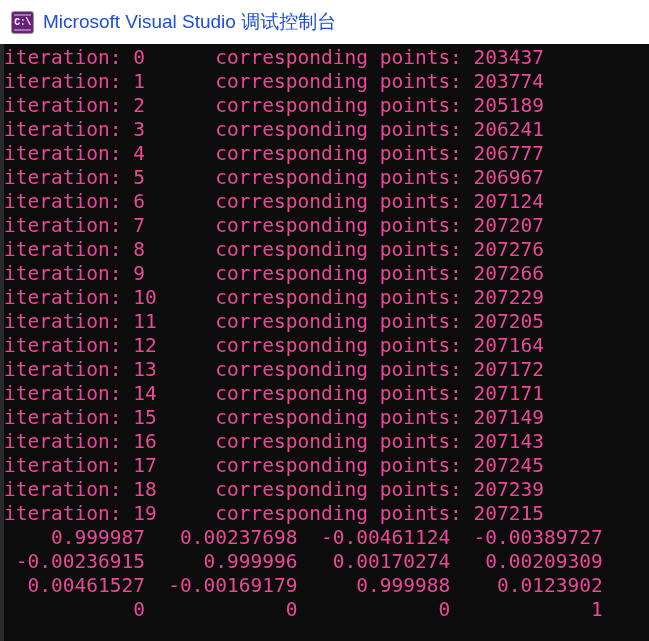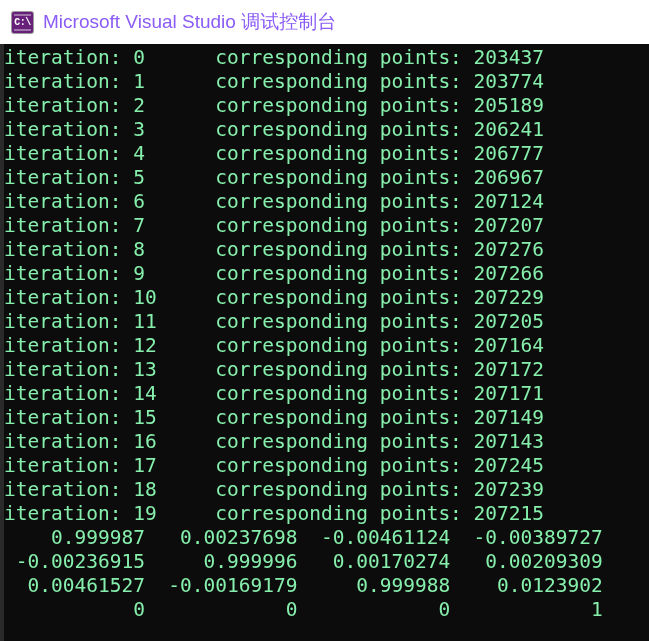--- a/index.html
+++ b/index.html
@@ -94,21 +94,21 @@
     height: 2px;
     background: #c8bcd0;
     opacity: .55;
   }
 
   #title-text {
     margin-left: 10px;
     font-family: "Liberation Sans", sans-serif;
     font-size: 19px;
     line-height: 22px;
-    color: #8b5cf6;
+    color: #1d4ed8;
     white-space: nowrap;
   }
 
   
   #console-surface {
     position: absolute;
     left: 0;
     top: 44px;
     width: 649px;
     height: 597px;
@@ -127,21 +127,21 @@
   }
 
   #console-text {
     position: absolute;
     left: 4px;
     top: 2px;
     right: 0;
     font-family: "DejaVu Sans Mono", "Liberation Mono", monospace;
     font-size: 19.5px;
     line-height: 24px;
-    color: #86efac;
+    color: #ec4899;
     white-space: pre;
     letter-spacing: 0px;
   }
   #console-text .line {
     height: 24px;
     white-space: pre;
   }
 
   
   #watermark {

